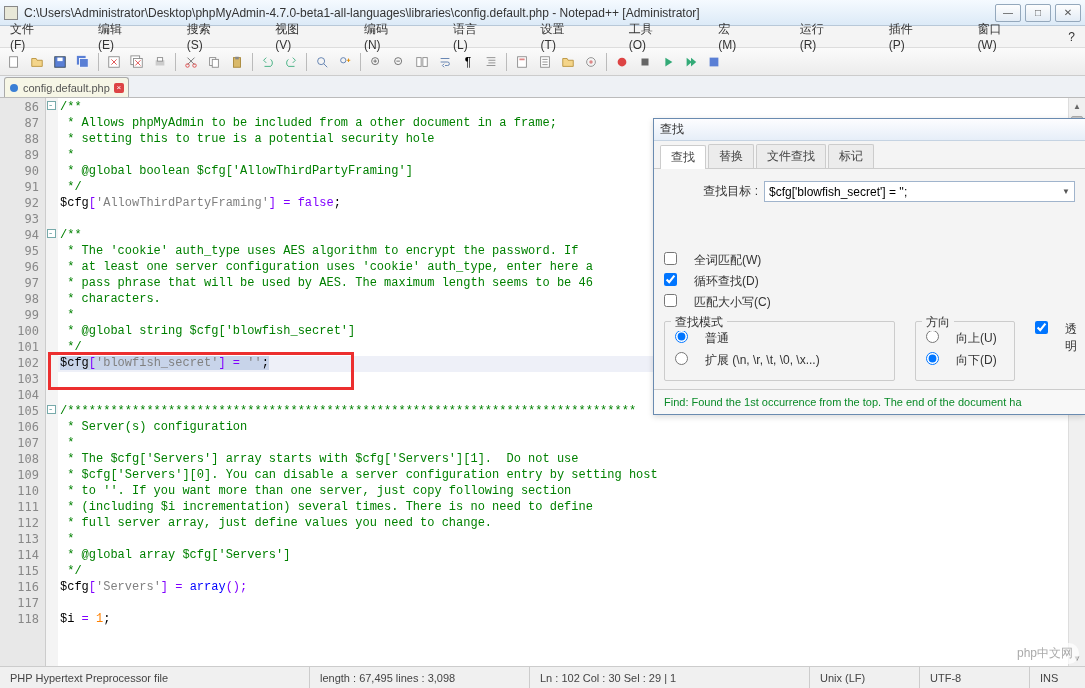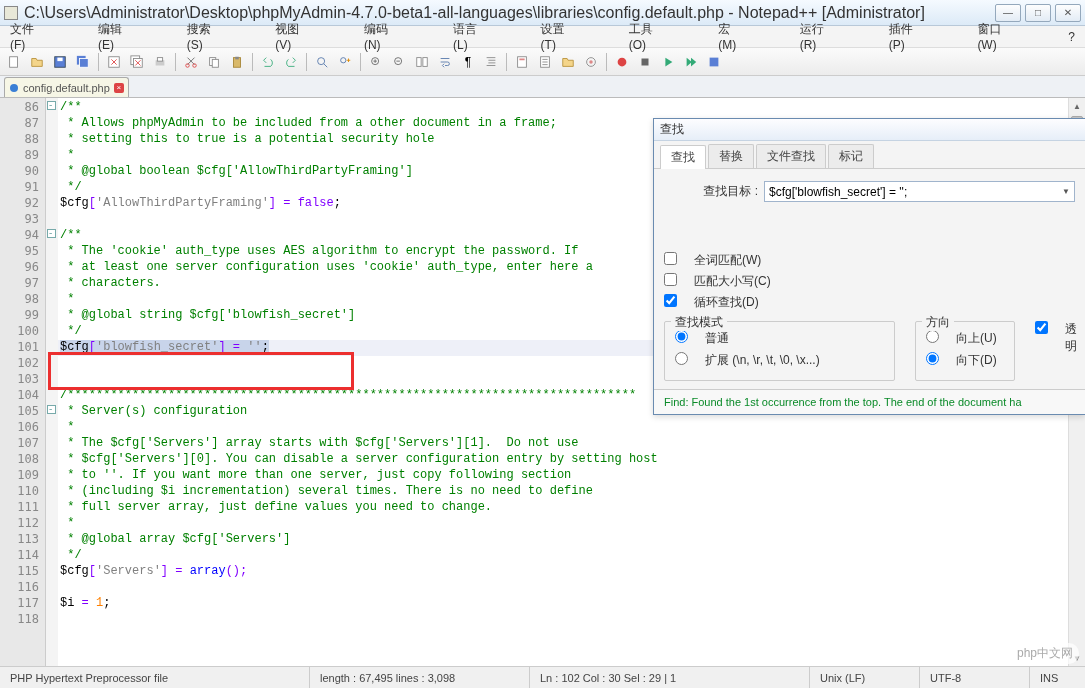--- a/index.html
+++ b/index.html
@@ -1,20 +1,20 @@
 <!DOCTYPE html>
 <html><head>
 <meta charset="utf-8">
 <style>
 * { margin: 0; padding: 0; box-sizing: border-box; }
 body { font-family: "Microsoft YaHei", "Segoe UI", Tahoma, sans-serif; font-size: 12px; background: #f0f0f0; width: 1085px; height: 688px; overflow: hidden; position: relative; }
 
 .titlebar { height: 26px; background: linear-gradient(#f5faff, #dceaf7); display: flex; align-items: center; padding: 0 4px; border-bottom: 1px solid #b8c8d8; }
 .titlebar .icon-sq { width: 14px; height: 14px; margin-right: 6px; background: #e8e8d8; border: 1px solid #888; }
-.title-text { flex: 1; color: #333; font-size: 16px; white-space: nowrap; overflow: hidden; }
+.title-text { flex: 1; color: #333; font-size: 12px; white-space: nowrap; overflow: hidden; }
 .win-btns { display: flex; gap: 4px; }
 .win-btn { width: 26px; height: 18px; border: 1px solid #94a8bc; border-radius: 2px; background: linear-gradient(#fdfdfd,#e3ecf5); display: flex; align-items: center; justify-content: center; font-size: 10px; color: #555; }
 
 .menubar { height: 22px; background: #f4f4f4; display: flex; align-items: center; padding: 0 4px; border-bottom: 1px solid #ddd; gap: 48px; }
 .menubar span { padding: 2px 6px; color: #333; }
 
 .toolbar { height: 28px; background: linear-gradient(#fbfbfb,#ececec); display: flex; align-items: center; padding: 0 4px; gap: 3px; border-bottom: 1px solid #ccc; }
 .tbtn { width: 20px; height: 20px; border: 1px solid transparent; border-radius: 2px; display: flex; align-items: center; justify-content: center; }
 .tbtn svg { width: 14px; height: 14px; }
 .tsep { width: 1px; height: 18px; background: #bbb; margin: 0 2px; }
@@ -331,20 +331,21 @@
       <div class="code-line"><span class="c-comment"> * Allows phpMyAdmin to be included from a other document in a frame;</span></div>
       <div class="code-line"><span class="c-comment"> * setting this to true is a potential security hole</span></div>
       <div class="code-line"><span class="c-comment"> *</span></div>
       <div class="code-line"><span class="c-comment"> * @global boolean $cfg['AllowThirdPartyFraming']</span></div>
       <div class="code-line"><span class="c-comment"> */</span></div>
       <div class="code-line"><span class="c-var">$cfg</span><span class="c-brkt">[</span><span class="c-string">'AllowThirdPartyFraming'</span><span class="c-brkt">]</span><span class="c-op"> = </span><span class="c-bool">false</span><span class="c-var">;</span></div>
       <div class="code-line"><span class=""></span></div>
       <div class="code-line"><span class="c-comment">/**</span></div>
       <div class="code-line"><span class="c-comment"> * The 'cookie' auth_type uses AES algorithm to encrypt the password. If</span></div>
       <div class="code-line"><span class="c-comment"> * at least one server configuration uses 'cookie' auth_type, enter here a</span></div>
+      <div class="code-line"><span class="c-comment"> * pass phrase that will be used by AES. The maximum length seems to be 46</span></div>
       <div class="code-line"><span class="c-comment"> * characters.</span></div>
       <div class="code-line"><span class="c-comment"> *</span></div>
       <div class="code-line"><span class="c-comment"> * @global string $cfg['blowfish_secret']</span></div>
       <div class="code-line"><span class="c-comment"> */</span></div>
       <div class="code-line hl-line"><span style="background:#c8d4ea"><span class="c-var">$cfg</span><span class="c-brkt">[</span><span class="c-string">'blowfish_secret'</span><span class="c-brkt">]</span><span class="c-op"> = </span><span class="c-string">''</span><span class="c-var">;</span></span></div>
       <div class="code-line"><span class=""></span></div>
       <div class="code-line"><span class=""></span></div>
       <div class="code-line"><span class="c-comment">/*******************************************************************************</span></div>
       <div class="code-line"><span class="c-comment"> * Server(s) configuration</span></div>
       <div class="code-line"><span class="c-comment"> *</span></div>
@@ -385,26 +386,26 @@
         <span class="arrow">▼</span>
       </div>
     </div>
 
     <div style="margin-top:50px">
       <label class="chk chk-standalone">
           <input type="checkbox" style="">
           <span>全词匹配(W)</span>
         </label>
       <label class="chk chk-standalone">
+          <input type="checkbox" checked="" style="">
+          <span>循环查找(D)</span>
+        </label>
+      <label class="chk chk-standalone">
           <input type="checkbox" style="">
           <span>匹配大小写(C)</span>
-        </label>
-      <label class="chk chk-standalone">
-          <input type="checkbox" checked="" style="">
-          <span>循环查找(D)</span>
         </label>
     </div>
 
     <div style="display:flex; gap:20px; margin-top:10px; align-items:flex-start;">
       <div class="opt-group" style="flex:1.6">
         <legend>查找模式</legend>
         <label class="rdo">
             <input type="radio" name="m" checked="" style="">
             <span>普通</span>
           </label>

